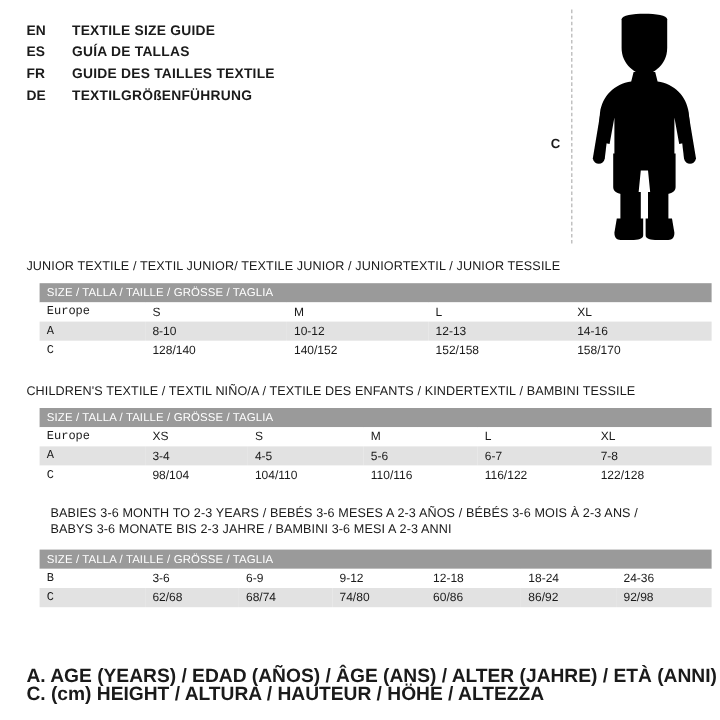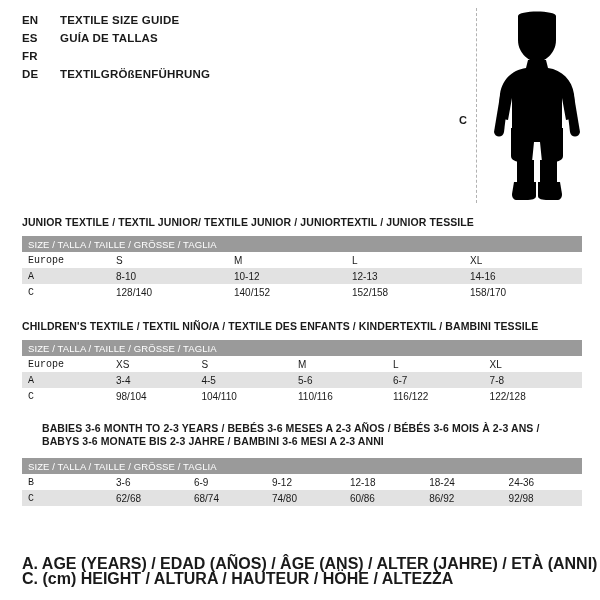--- a/index.html
+++ b/index.html
@@ -21,21 +21,21 @@
 
   
   .lang-block {
     position: absolute;
     top: 14px;
     left: 22px;
     width: 380px;
   }
   .lang-row {
     display: flex;
-    align-items: flex-start;
+    align-items: flex-end;
     height: 18px;
     font-size: 11.5px;
     font-weight: bold;
     letter-spacing: 0.2px;
   }
   .lang-code {
     width: 38px;
     flex: 0 0 38px;
   }
   .lang-text {
@@ -71,32 +71,32 @@
     position: absolute;
     left: 44px;
     top: 2px;
   }
 
   
   .section-title {
     position: absolute;
     left: 22px;
     font-size: 10.5px;
-    font-weight: bold;
+    font-weight: normal;
     letter-spacing: 0.1px;
     white-space: nowrap;
   }
   .section-title.two-line {
     line-height: 13px;
   }
 
   
   table.size-table {
     position: absolute;
-    left: 22px;
+    left: 33px;
     width: 560px;
     border-collapse: collapse;
     font-size: 10px;
   }
   table.size-table td {
     padding: 2px 0 2px 6px;
     height: 16px;
     vertical-align: middle;
     white-space: nowrap;
   }
@@ -136,20 +136,21 @@
     <div class="lang-row">
       <span class="lang-code">EN</span>
       <span class="lang-text">TEXTILE SIZE GUIDE</span>
     </div>
     <div class="lang-row">
       <span class="lang-code">ES</span>
       <span class="lang-text">GUÍA DE TALLAS</span>
     </div>
     <div class="lang-row">
       <span class="lang-code">FR</span>
+      <span class="lang-text">GUIDE DES TAILLES TEXTILE</span>
     </div>
     <div class="lang-row">
       <span class="lang-code">DE</span>
       <span class="lang-text">TEXTILGRÖßENFÜHRUNG</span>
     </div>
   </div>
 
   <div class="figure-area">
     <div class="dashline"></div>
     <div class="c-label">C</div>

